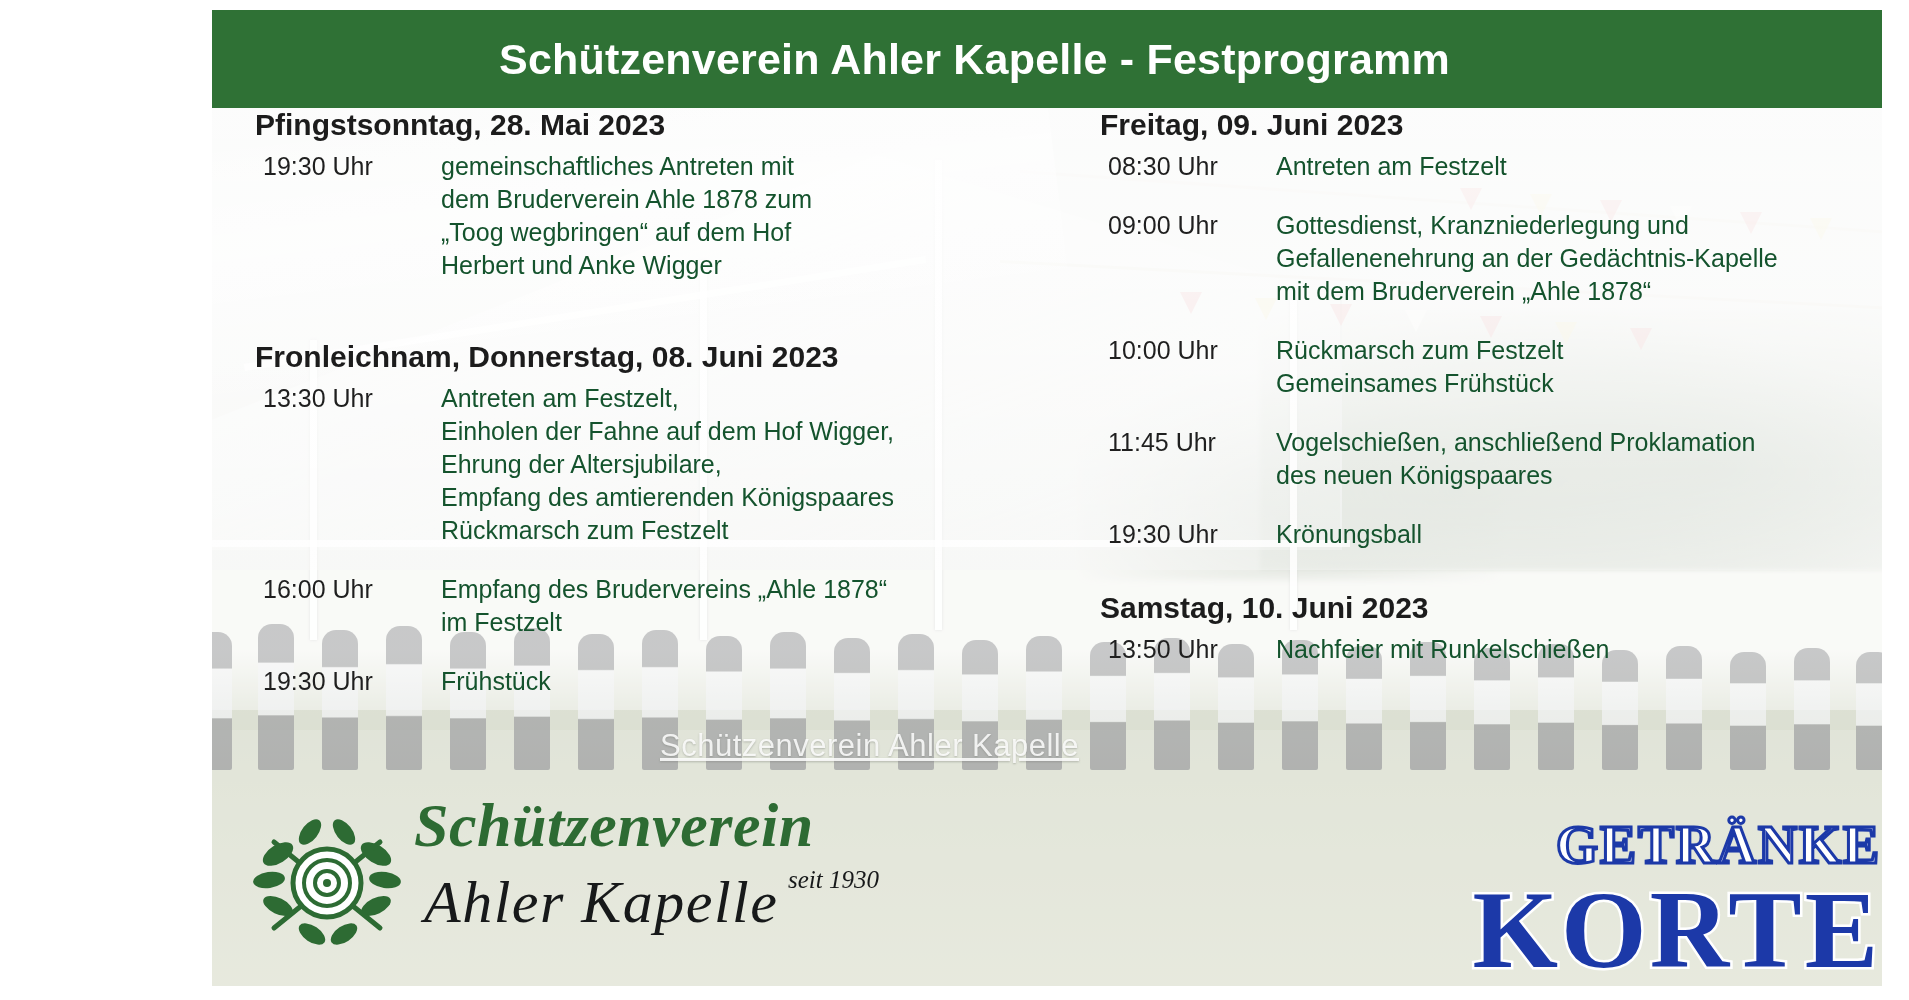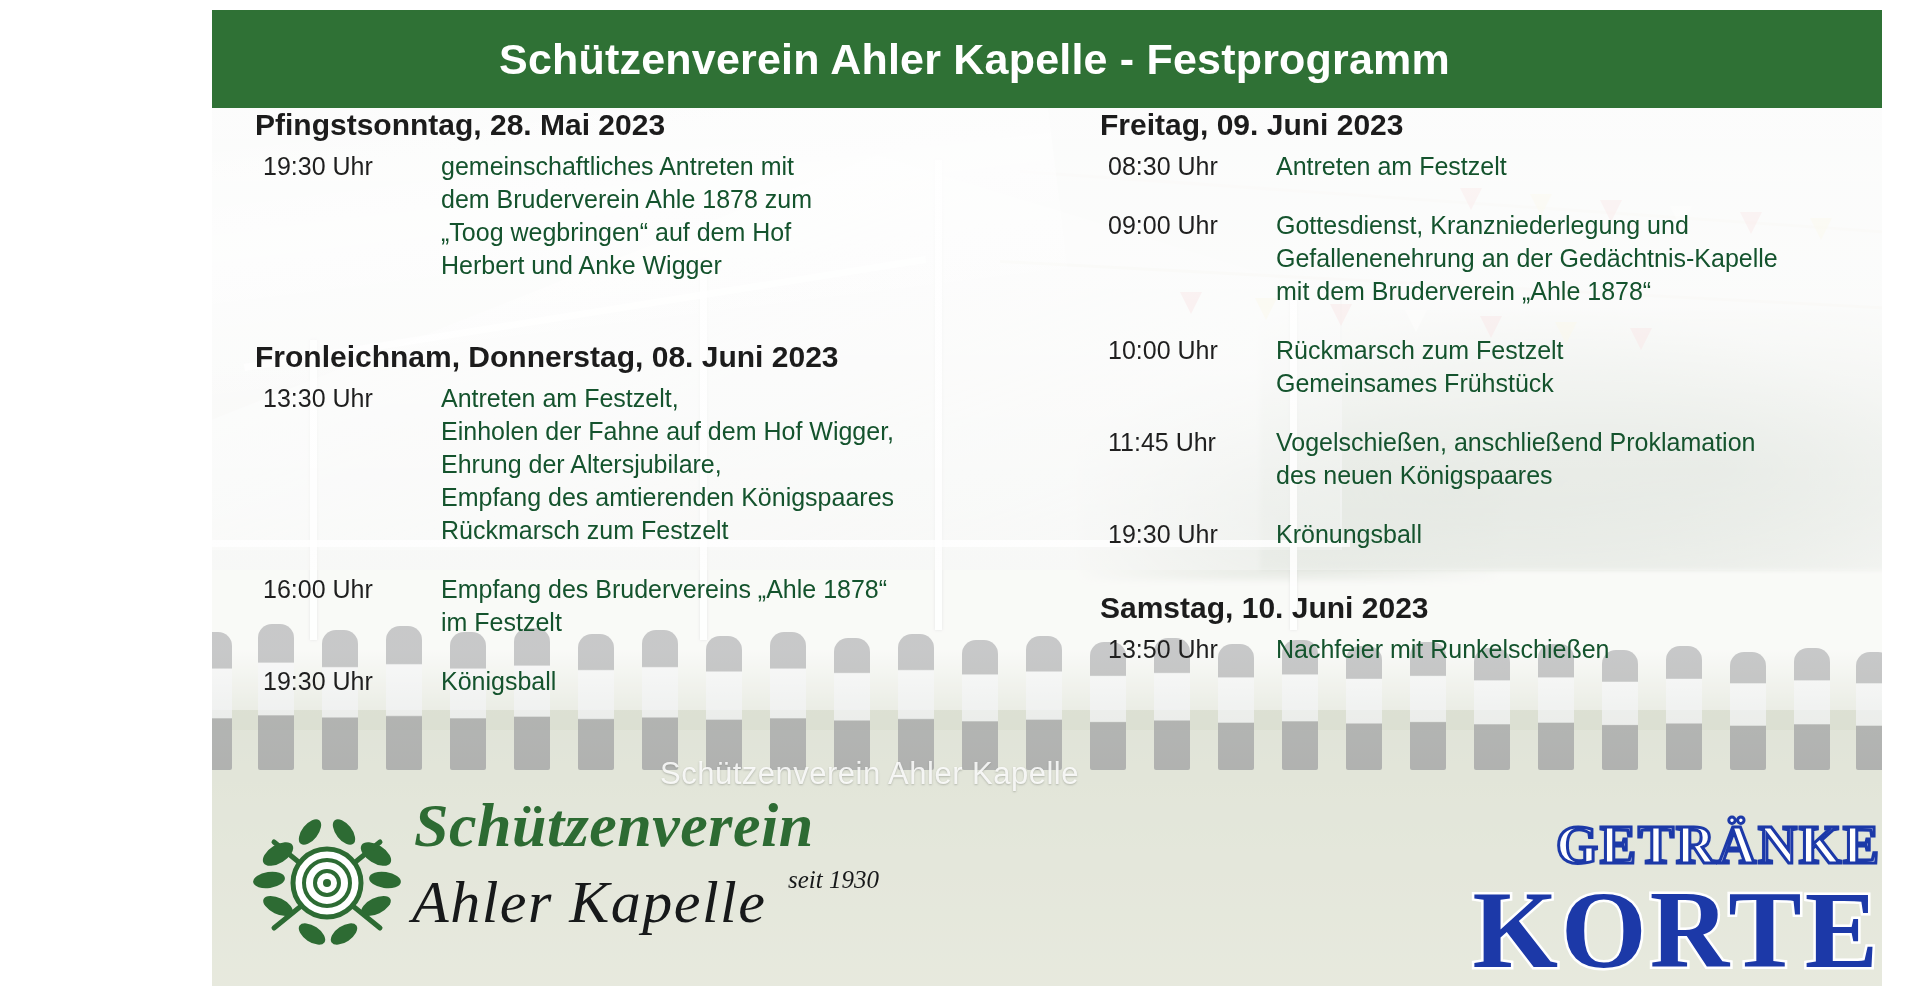--- a/index.html
+++ b/index.html
@@ -233,27 +233,28 @@
   .col-left .entry-desc  { max-width: 600px; }
   .col-right .entry-time { width: 168px; }
   .col-right .entry-desc { max-width: 620px; }
 
   .block { margin-bottom: 40px; }
   .block-gap-lg { margin-bottom: 58px; }
 
   
   .watermark {
     position: absolute;
-    left: 660px; top: 756px;
+    left: 660px; top: 728px;
     font-size: 31px;
     color: rgba(255,255,255,.85);
     letter-spacing: .5px;
     z-index: 26;
     text-shadow: 0 1px 2px rgba(120,125,115,.45);
     white-space: nowrap;
+    text-decoration: underline;
   }
 
   
   .logo {
     position: absolute;
     left: 252px; top: 790px;
     width: 730px; height: 190px;
     z-index: 30;
   }
   .logo-emblem {
@@ -267,21 +268,21 @@
     font-family: "Liberation Serif", serif;
     font-style: italic;
     font-weight: bold;
     font-size: 62px;
     color: #2d6b33;
     letter-spacing: .5px;
     white-space: nowrap;
   }
   .logo-word2 {
     position: absolute;
-    left: 160px; top: 78px;
+    left: 172px; top: 78px;
     font-family: "Liberation Serif", serif;
     font-style: italic;
     font-size: 60px;
     color: #17191a;
     letter-spacing: 1.5px;
     white-space: nowrap;
   }
   .logo-since {
     position: absolute;
     left: 536px; top: 76px;
@@ -431,21 +432,21 @@
 Empfang des amtierenden Königspaares
 Rückmarsch zum Festzelt</div>
           </div>
           <div class="entry">
             <div class="entry-time">16:00 Uhr</div>
             <div class="entry-desc">Empfang des Brudervereins „Ahle 1878“
 im Festzelt</div>
           </div>
           <div class="entry">
             <div class="entry-time">19:30 Uhr</div>
-            <div class="entry-desc">Königsball</div>
+            <div class="entry-desc">Frühstück</div>
           </div>
         </div>
       </div>
 
     </div>
 
     <div class="col col-right">
 
       <div class="block">
         <div class="day-title">Freitag, 09. Juni 2023</div>

